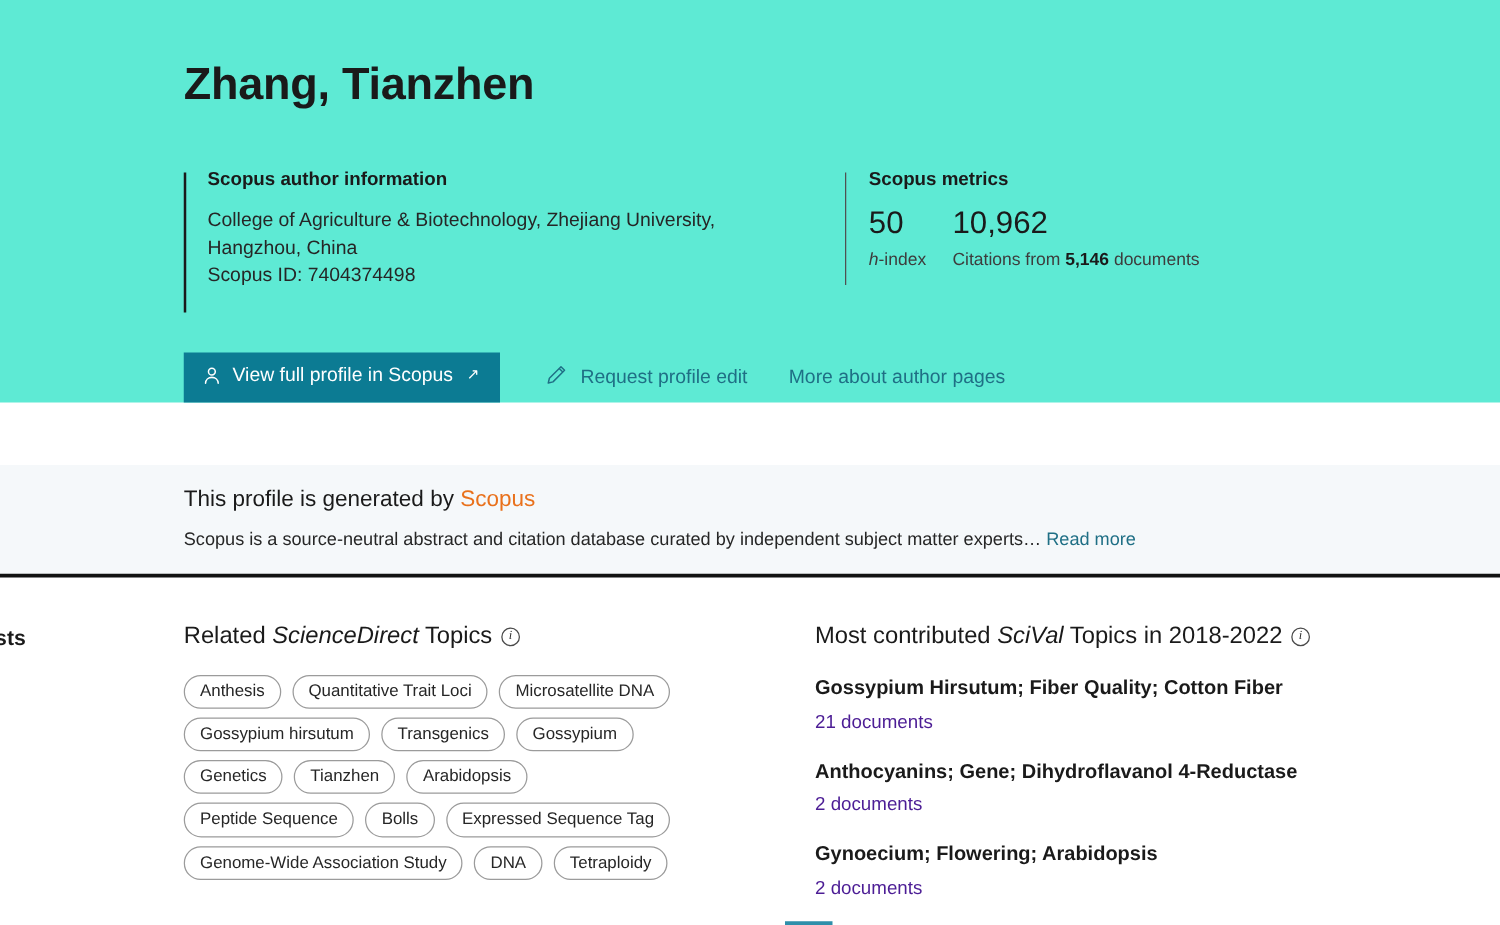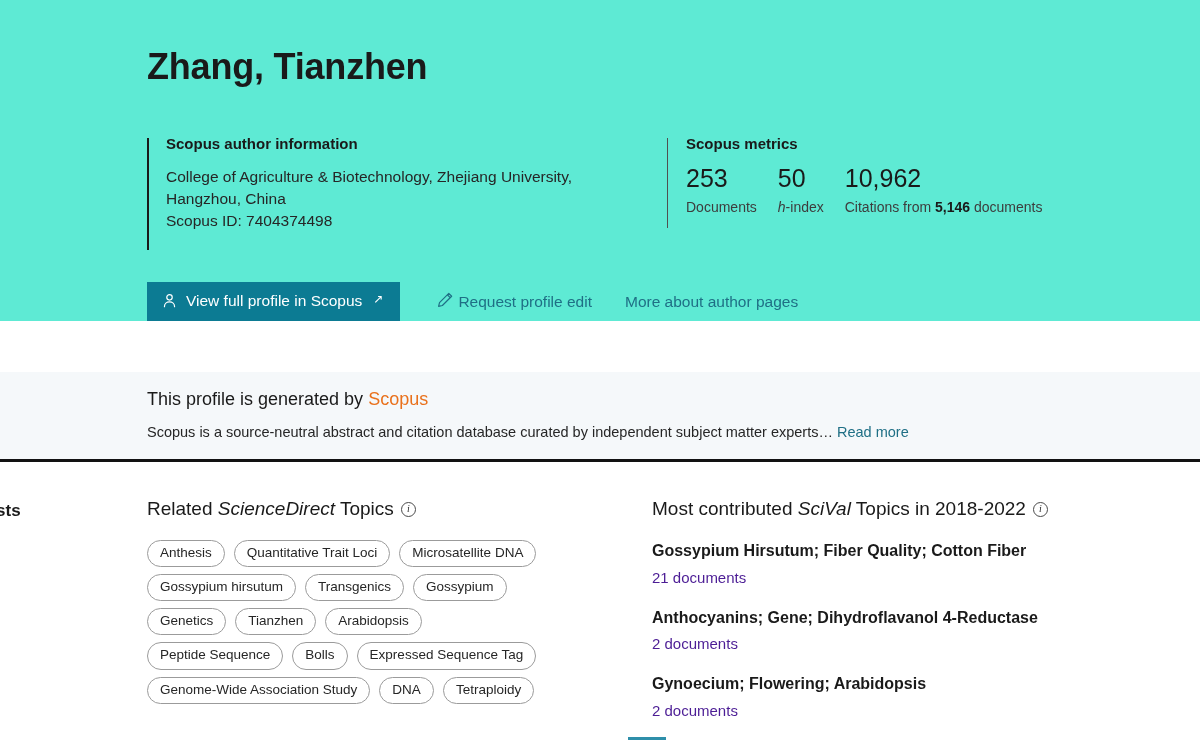--- a/index.html
+++ b/index.html
@@ -28,21 +28,21 @@
   }
 
   .info-row {
     display: flex;
     margin-top: 47px;
     margin-left: 147px;
   }
 
   .info-block { position: relative; padding-left: 19px; }
   .info-block.author-info { width: 520px; }
-  .info-block.metrics { }
+  .info-block.metrics { margin-left: 9px; }
 
   .rule {
     position: absolute;
     left: 0; top: 4px;
     width: 2px;
     background: #1a1a1a;
   }
   .author-info .rule { height: 112px; }
   .metrics .rule { height: 90px; width: 1px; background: #505050; }
 
@@ -112,21 +112,21 @@
     border: none;
     cursor: pointer;
     line-height: 1;
     font-family: inherit;
   }
   .btn-primary .arrow { font-size: 12px; margin-left: 2px; }
 
   .link-pencil {
     display: inline-flex;
     align-items: center;
-    gap: 4px;
+    gap: 10px;
     margin-left: 36px;
     color: #1f6f85;
     font-size: 15.5px;
     text-decoration: none;
     cursor: pointer;
   }
 
   .link-plain {
     margin-left: 33px;
     color: #1f6f85;
@@ -270,24 +270,20 @@
         <div class="affiliation">College of Agriculture &amp; Biotechnology, Zhejiang University, Hangzhou, China</div>
         <div class="scopus-id">Scopus ID: 7404374498</div>
       </div>
 
       <div class="info-block metrics">
         <span class="rule"></span>
         <div class="block-title">Scopus metrics</div>
 
         <div class="metric-values">
 
-          <div class="metric m-docs">
-            <span class="num">253</span>
-            <span class="lbl">Documents</span>
-          </div>
 
           <div class="metric m-h">
             <span class="num">50</span>
             <span class="lbl"><i>h</i><span>-index</span></span>
           </div>
 
           <div class="metric m-cit">
             <span class="num">10,962</span>
             <span class="lbl"><span>Citations from </span><b>5,146</b><span> documents</span></span>
           </div>

